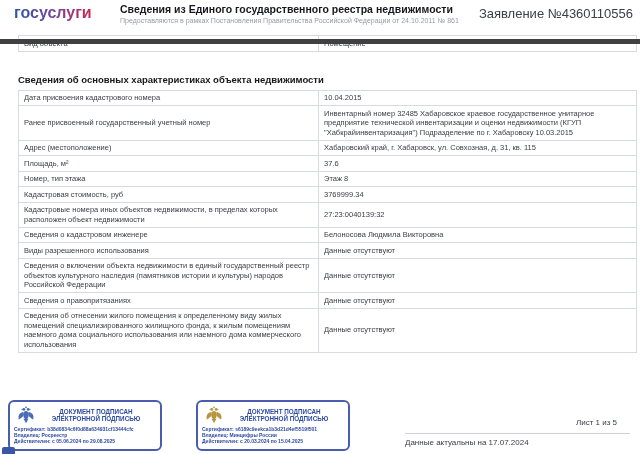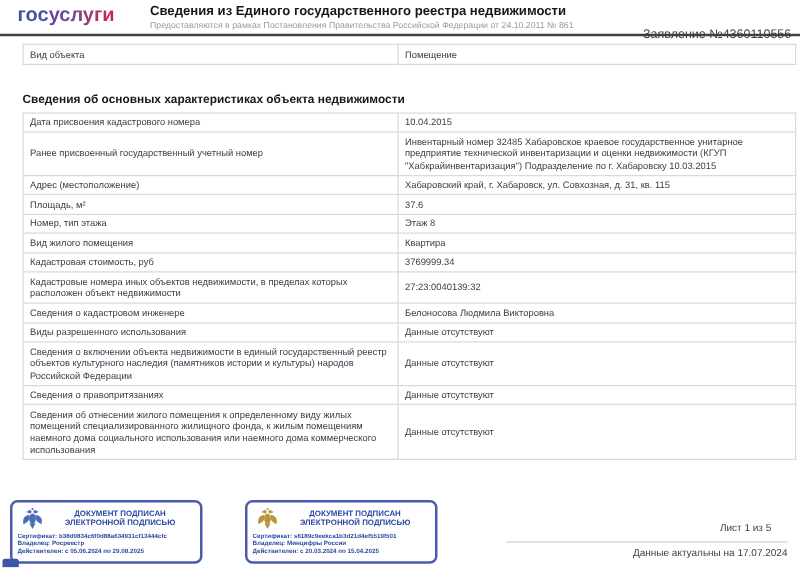--- a/index.html
+++ b/index.html
@@ -2,30 +2,30 @@
 <html><head>
 <meta charset="utf-8">
 <style>
   * { margin:0; padding:0; box-sizing:border-box; }
   html,body { background:#ffffff; }
   .page {
     position:relative; width:640px; height:454px; background:#fff;
     font-family:"Liberation Sans", sans-serif; color:#3a4049; overflow:hidden;
   }
   
-  .header { position:absolute; top:0; left:0; right:0; height:29px; border-bottom:2px solid #404040; }
+  .header { position:absolute; top:0; left:0; right:0; height:44px; border-bottom:5px solid #404040; }
   .logo {
     position:absolute; left:14px; top:4px; font-size:16px; font-weight:bold; letter-spacing:0;
     background:linear-gradient(90deg,#2a57a5 0%,#7a4397 55%,#d2234d 100%);
     -webkit-background-clip:text; background-clip:text; color:transparent;
   }
   .title-wrap { position:absolute; left:120px; right:120px; top:3px; text-align:left; }
   .doc-title { font-size:10.5px; font-weight:bold; color:#15181d; line-height:12px; }
   .doc-subtitle { font-size:7px; color:#959ca6; margin-top:2px; }
-  .application-no { position:absolute; right:7px; top:22px; font-size:10px; color:#3a4049; }
+  .application-no { position:absolute; right:7px; top:6px; font-size:13px; color:#3a4049; }
   
   table { border-collapse:collapse; width:619px; margin-left:18px; table-layout:fixed;padding-left:24px; }
   td { border:1px solid #d7dadf; font-size:7.5px; line-height:9.5px; padding:2.5px 5px; vertical-align:middle; color:#3a4049; }
   td.lbl { width:300px; }
   .t1 { margin-top:6px; }
   .section-title { margin:22px 0 5px 18px; font-size:9.5px; font-weight:bold; color:#15181d; }
   
   .stamp {
     position:absolute; top:400px; width:154px; height:51px;
     border:2px solid #4a5cad; border-radius:6px; padding:3px 4px 2px 4px; background:#fff;
@@ -33,21 +33,21 @@
   .stamp.s1 { left:8px; }
   .stamp.s2 { left:196px; }
   .stamp-top { display:flex; align-items:center; }
   .eagle { width:20px; height:20px; flex:0 0 20px; margin-left:2px; }
   .stamp.s1 .eagle { color:#4a6db3; }
   .stamp.s2 .eagle { color:#b8963e; }
   .stamp-title { flex:1; text-align:center; font-size:6.3px; font-weight:bold; color:#2d4aa1; line-height:7px; padding:0 4px; }
   .stamp-lines { margin-top:2px; font-size:5px; line-height:5.9px; color:#2d4aa1; font-weight:bold; white-space:nowrap; overflow:hidden; }
   .sheet-no { position:absolute; right:23px; top:418px; font-size:8px; color:#3a4049; }
   .actual-date {
-    position:absolute; right:10px; top:433px; width:225px; text-align:right;
+    position:absolute; right:10px; top:433px; width:225px; text-align:left;
     font-size:8px; color:#3a4049; border-top:1px solid #cfd3d8; padding-top:4px;
   }
   .partial-stamp { position:absolute; left:2px; bottom:0; width:13px; height:7px; background:#3c55a5; border-radius:2px 2px 0 0; }
 </style>
 </head>
 <body>
 
 <div class="page">
 
   <div class="header">
@@ -86,24 +86,20 @@
           <td class="lbl">Адрес (местоположение)</td>
           <td>Хабаровский край, г. Хабаровск, ул. Совхозная, д. 31, кв. 115</td>
         </tr>
     <tr>
           <td class="lbl">Площадь, м²</td>
           <td>37.6</td>
         </tr>
     <tr>
           <td class="lbl">Номер, тип этажа</td>
           <td>Этаж 8</td>
-        </tr>
-    <tr>
-          <td class="lbl">Вид жилого помещения</td>
-          <td>Квартира</td>
         </tr>
     <tr>
           <td class="lbl">Кадастровая стоимость, руб</td>
           <td>3769999.34</td>
         </tr>
     <tr>
           <td class="lbl">Кадастровые номера иных объектов недвижимости, в пределах которых расположен объект недвижимости</td>
           <td>27:23:0040139:32</td>
         </tr>
     <tr>

